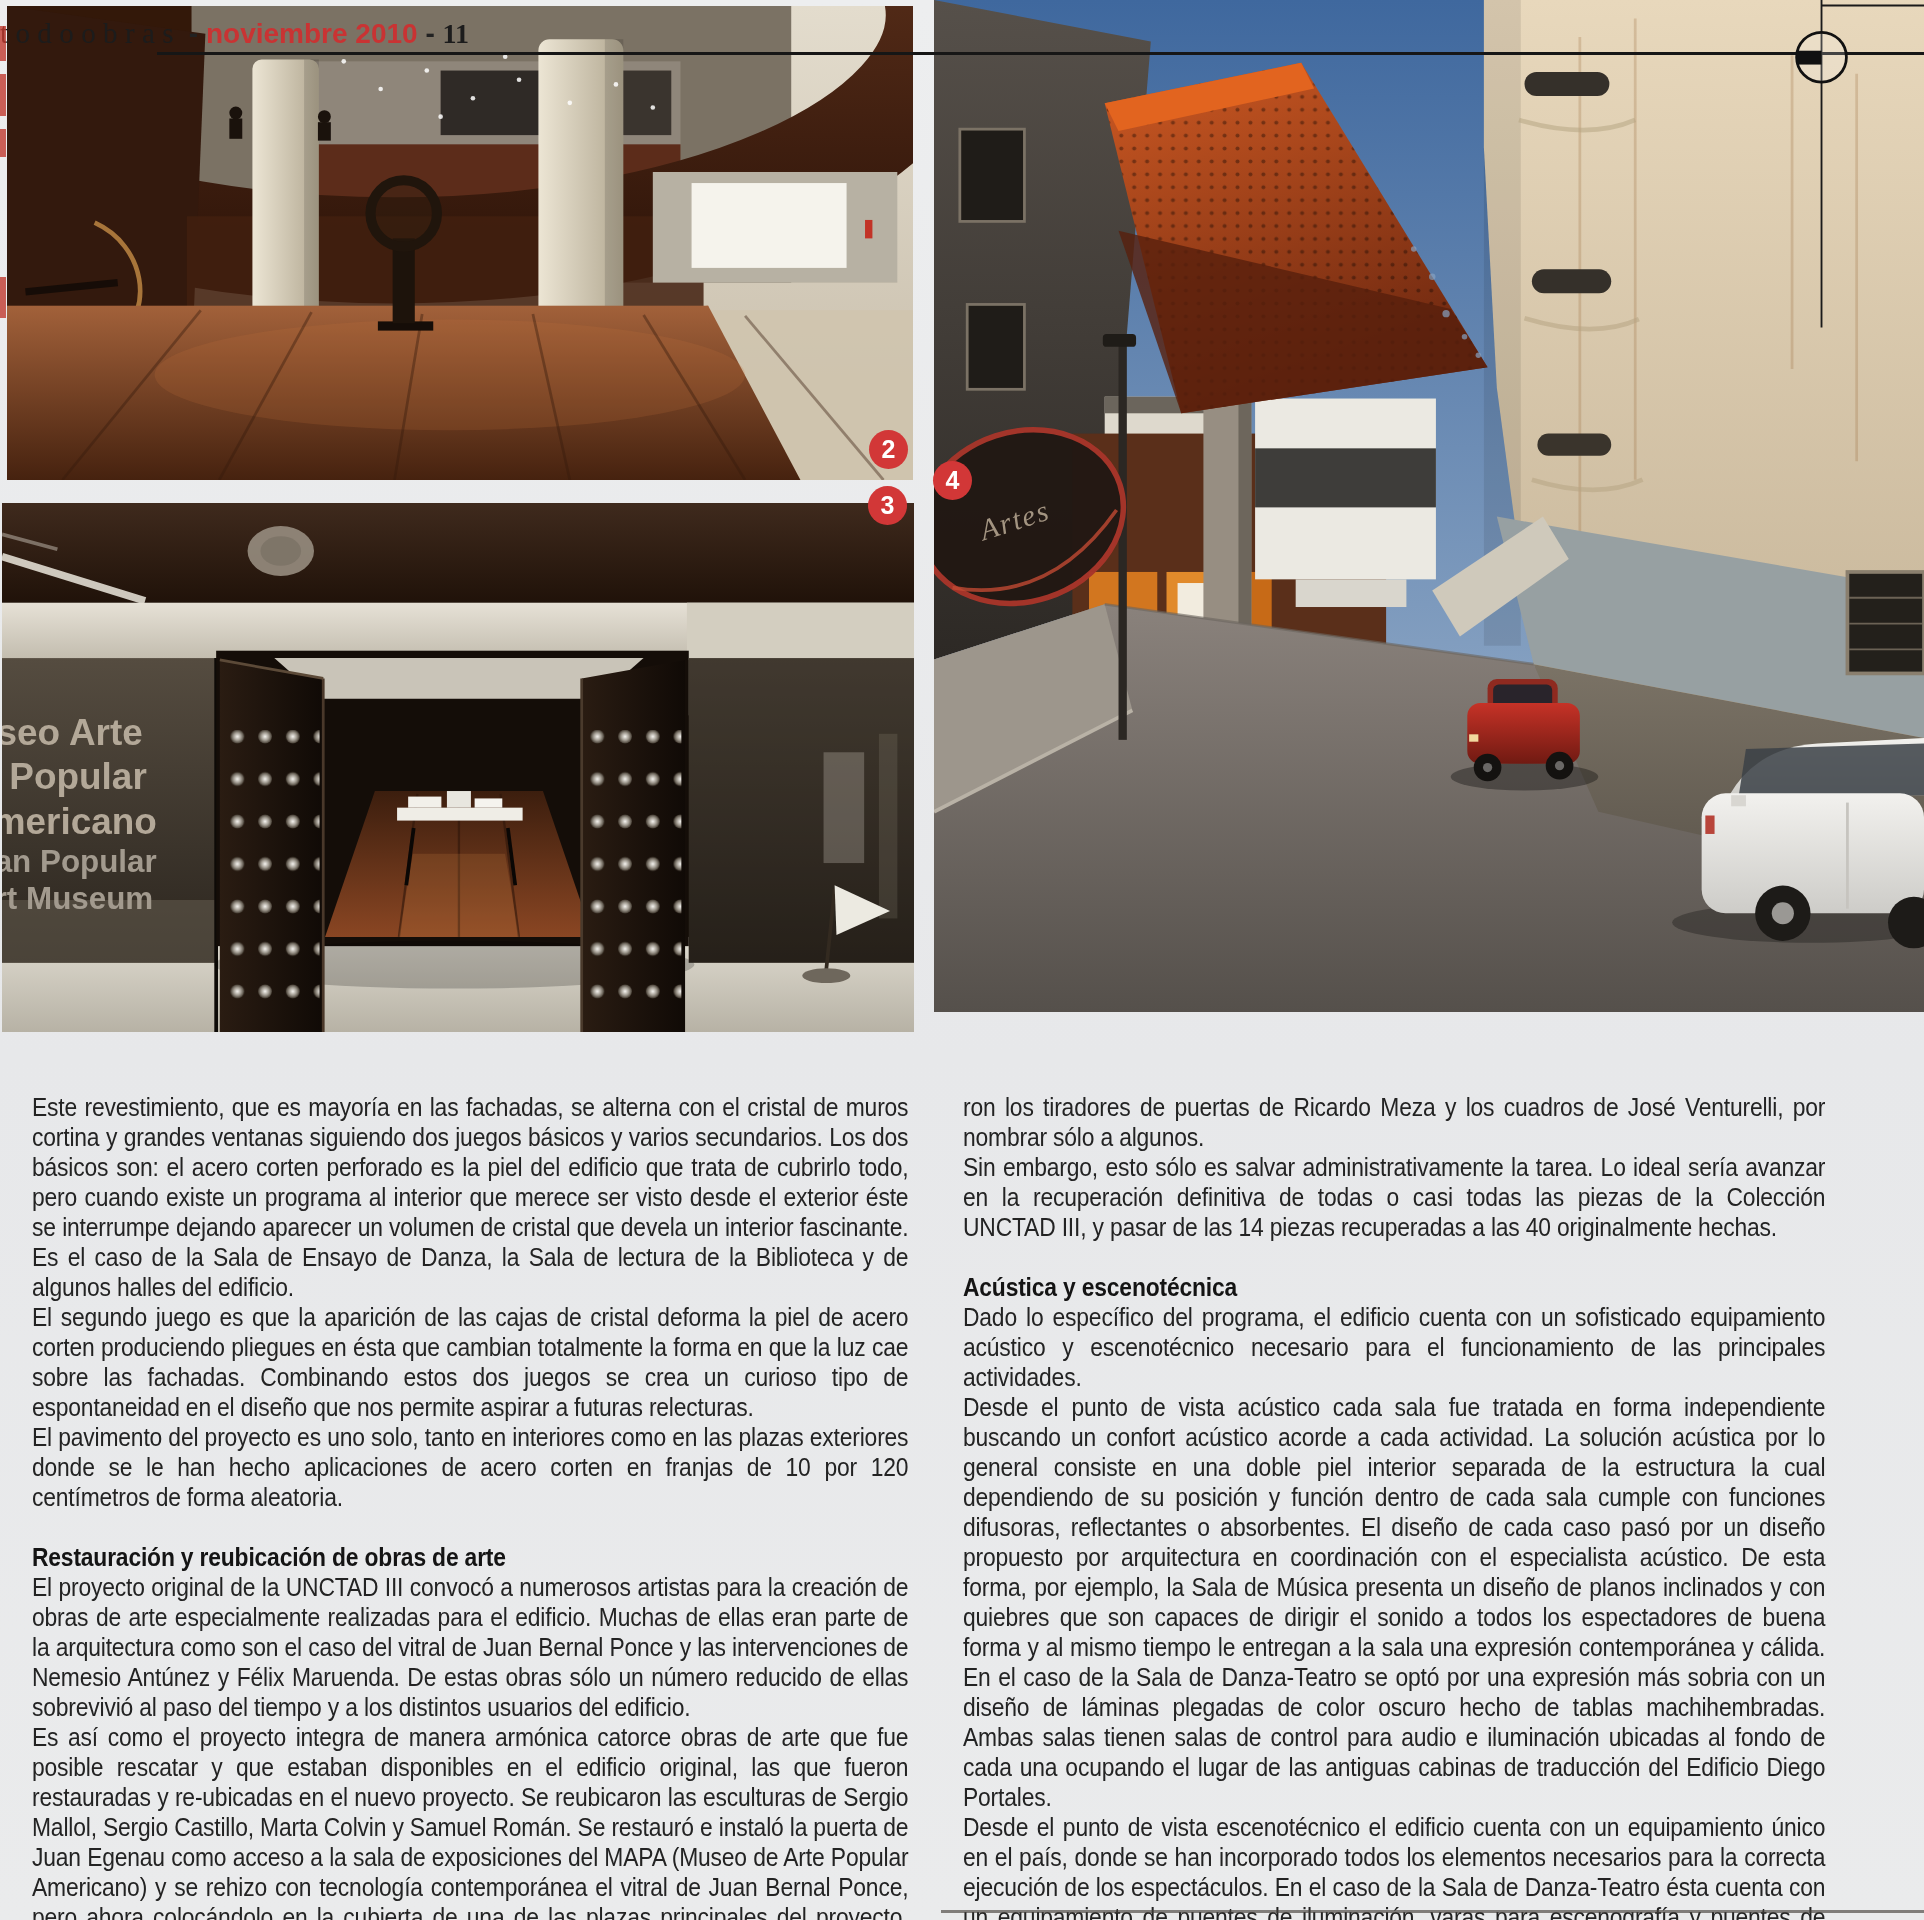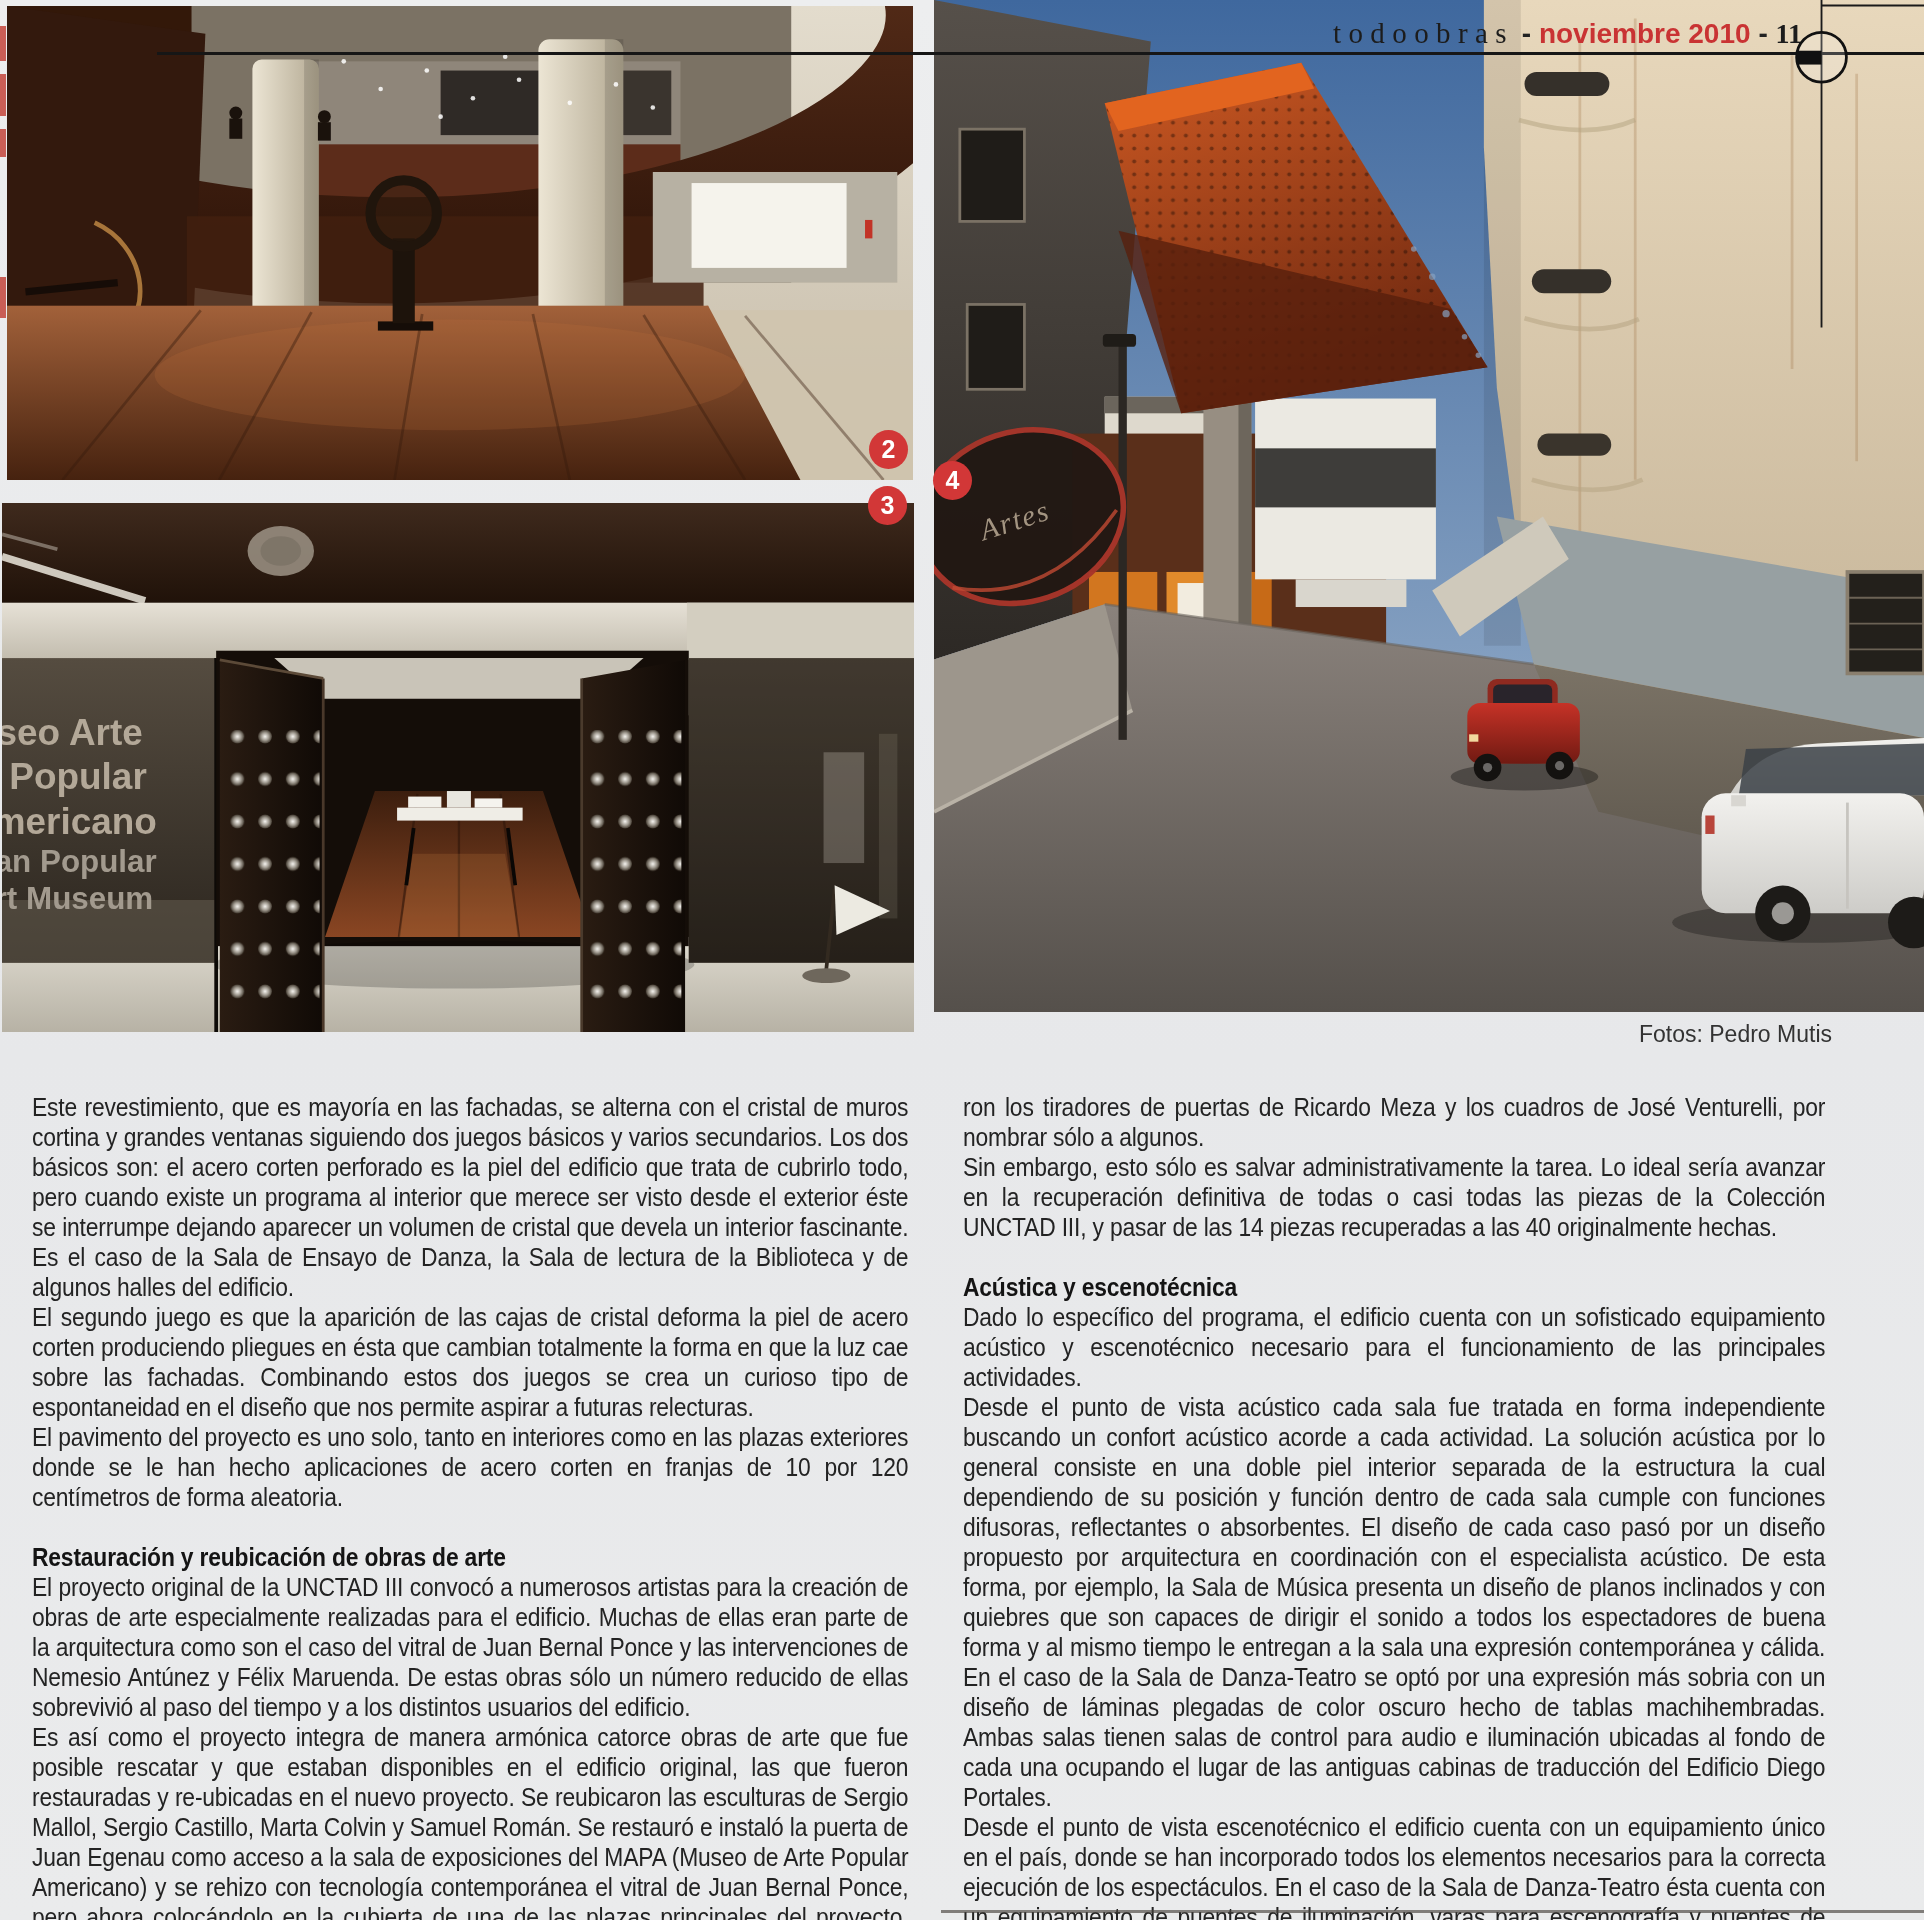--- a/index.html
+++ b/index.html
@@ -1,20 +1,20 @@
 <!DOCTYPE html>
 <html lang="es" style="font-size:14.8px"><head>
 <meta charset="utf-8">
 <style>
   html,body{margin:0;padding:0;background:#8a8a8a;}
   .page{position:relative;width:1924px;height:1921px;overflow:hidden;
         background:linear-gradient(180deg,#edeeef 0%,#e7e8ea 55%,#eaebec 100%);
         font-family:"Liberation Sans",sans-serif;}
   
-  .hdr{position:absolute;top:16.6px;left:0;width:1802px;text-align:right;z-index:8;white-space:nowrap;}
+  .hdr{position:absolute;top:16.6px;left:0;width:1802px;text-align:left;z-index:8;white-space:nowrap;}
   .hdr-name{font-family:"Liberation Serif",serif;font-size:29px;letter-spacing:7.4px;color:#1c1c1c;}
   .hdr-dash{font-size:28px;font-weight:bold;color:#222;padding:0 3.7px;}
   .hdr-issue{font-size:28px;font-weight:bold;color:#c93333;}
   .hdr-page{font-family:"Liberation Serif",serif;font-size:28px;font-weight:bold;color:#1c1c1c;}
   .rule{position:absolute;top:52px;left:157px;width:1767px;height:2.8px;background:#161616;z-index:7;}
   .regmark{position:absolute;left:1754px;top:0;z-index:9;}
   
   .photo{position:absolute;overflow:hidden;background:#555;}
   #photo1{left:7.4px;top:5.5px;width:906px;height:474px;}
   #photo2{left:1.8px;top:491px;width:912px;height:529px;margin-top:12px;}
@@ -372,21 +372,20 @@
   <div class="marker" id="m2">
       <span>2</span>
     </div>
   <div class="marker" id="m3">
       <span>3</span>
     </div>
   <div class="marker" id="m4">
       <span>4</span>
     </div>
 
-  <div class="caption">Fotos: Pedro Mutis</div>
 
   <div class="col" id="col-left">
     <div class="col-inner">
       <p>Este revestimiento, que es mayoría en las fachadas, se alterna con el cristal de muros cortina y grandes ventanas siguiendo dos juegos básicos y varios secundarios. Los dos básicos son: el acero corten perforado es la piel del edificio que trata de cubrirlo todo, pero cuando existe un programa al interior que merece ser visto desde el exterior éste se interrumpe dejando aparecer un volumen de cristal que devela un interior fascinante. Es el caso de la Sala de Ensayo de Danza, la Sala de lectura de la Biblioteca y de algunos halles del edificio.</p>
       <p>El segundo juego es que la aparición de las cajas de cristal deforma la piel de acero corten produciendo pliegues en ésta que cambian totalmente la forma en que la luz cae sobre las fachadas. Combinando estos dos juegos se crea un curioso tipo de espontaneidad en el diseño que nos permite aspirar a futuras relecturas.</p>
       <p>El pavimento del proyecto es uno solo, tanto en interiores como en las plazas exteriores donde se le han hecho aplicaciones de acero corten en franjas de 10 por 120 centímetros de forma aleatoria.</p>
       <p class="heading">Restauración y reubicación de obras de arte</p>
       <p>El proyecto original de la UNCTAD III convocó a numerosos artistas para la creación de obras de arte especialmente realizadas para el edificio. Muchas de ellas eran parte de la arquitectura como son el caso del vitral de Juan Bernal Ponce y las intervenciones de Nemesio Antúnez y Félix Maruenda. De estas obras sólo un número reducido de ellas sobrevivió al paso del tiempo y a los distintos usuarios del edificio.</p>
       <p>Es así como el proyecto integra de manera armónica catorce obras de arte que fue posible rescatar y que estaban disponibles en el edificio original, las que fueron restauradas y re-ubicadas en el nuevo proyecto. Se reubicaron las esculturas de Sergio Mallol, Sergio Castillo, Marta Colvin y Samuel Román. Se restauró e instaló la puerta de Juan Egenau como acceso a la sala de exposiciones del MAPA (Museo de Arte Popular Americano) y se rehizo con tecnología contemporánea el vitral de Juan Bernal Ponce, pero ahora colocándolo en la cubierta de una de las plazas principales del proyecto. También se reubica-</p>
     </div>

